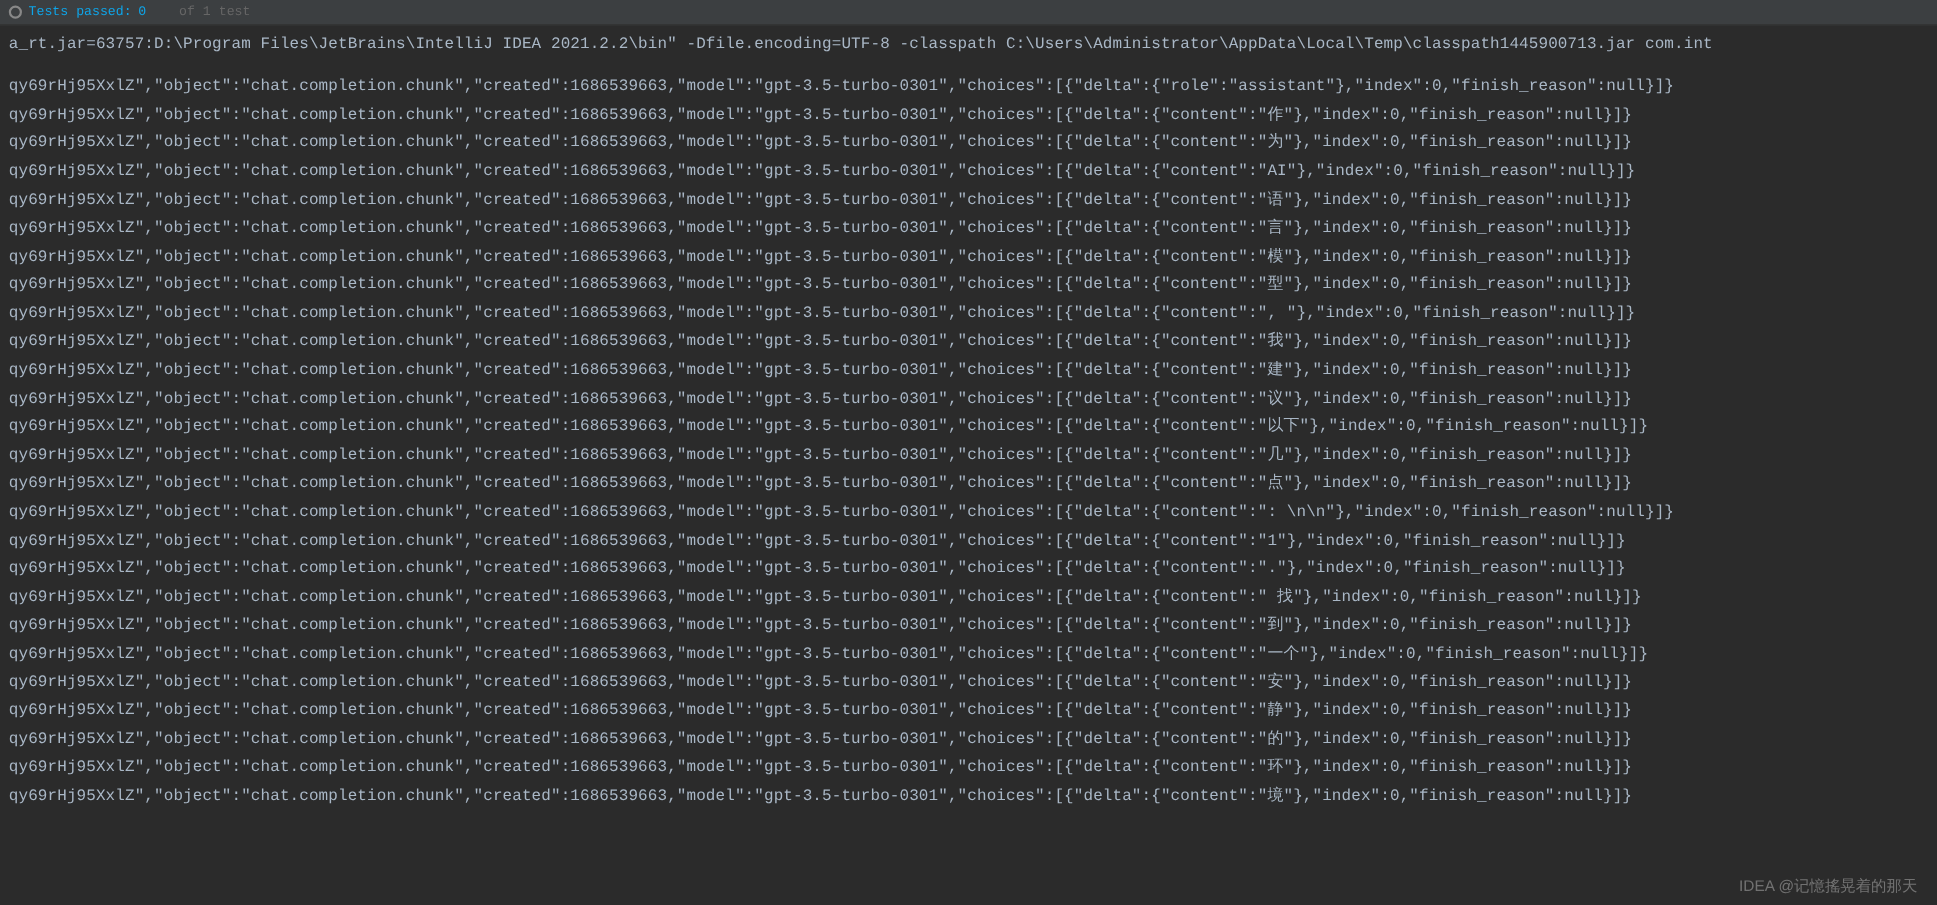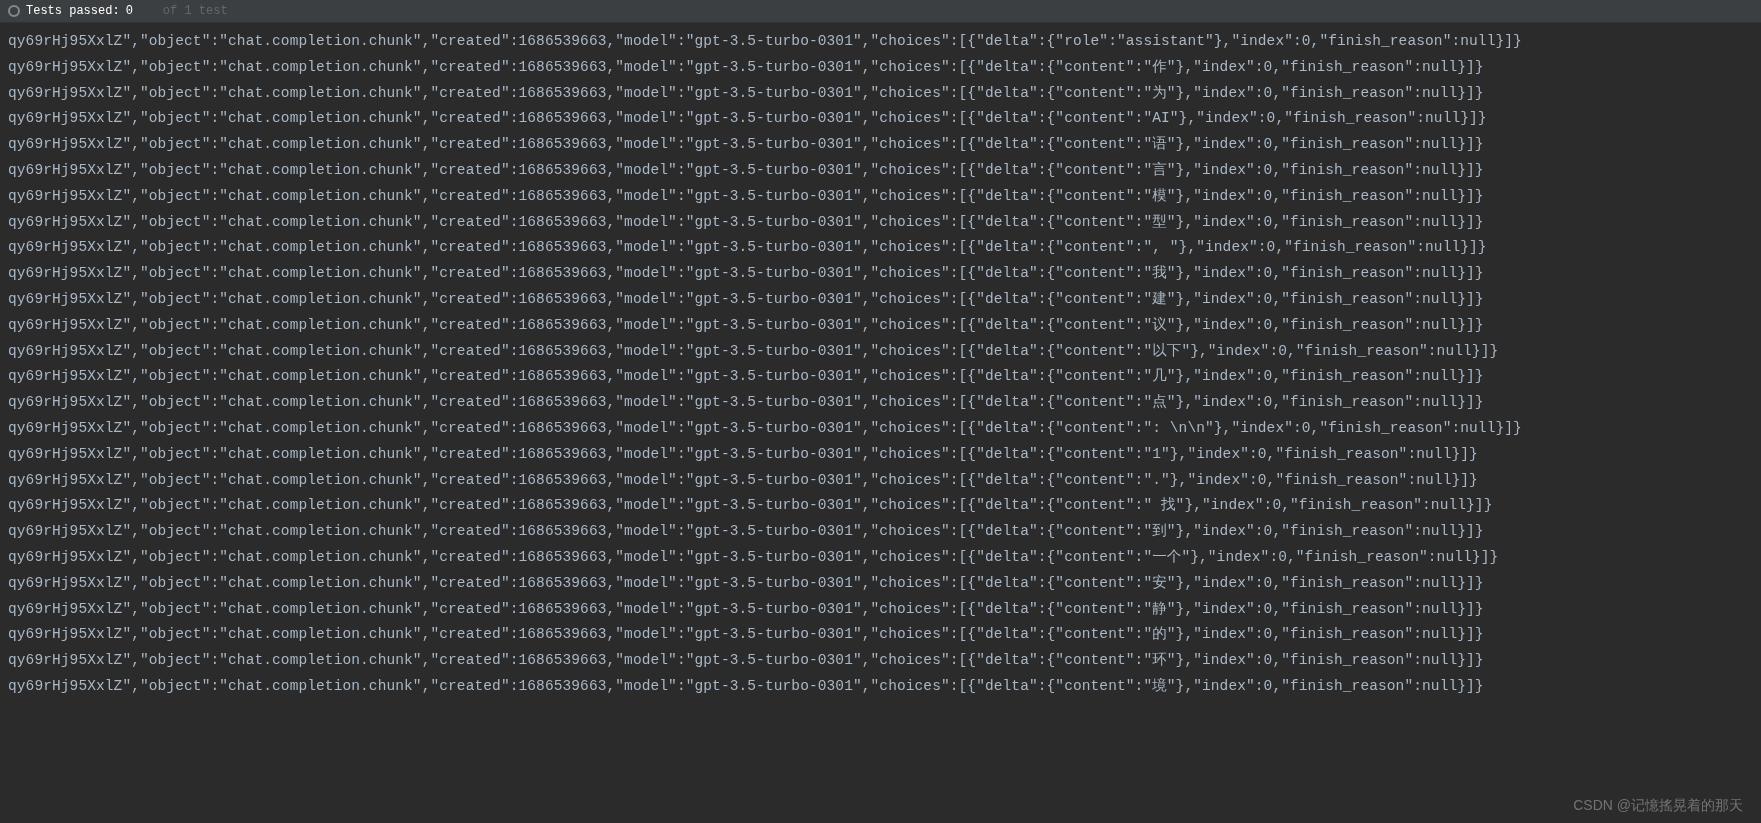--- a/index.html
+++ b/index.html
@@ -24,21 +24,21 @@
     border-bottom: 1px solid #323232;
   }
   .circle-icon {
     width: 12px;
     height: 12px;
     border-radius: 50%;
     border: 2px solid #888;
     display: inline-block;
     flex-shrink: 0;
   }
-  .tests-label { color: #ffffff; }
+  .tests-label { color: #0ea5e9; }
   .tests-count { color: #666; margin-left: 24px; }
   .console-output {
     padding: 6px 8px;
     line-height: 25.8px;
     white-space: nowrap;
     overflow: hidden;
     font-size: 14.5px;
     letter-spacing: 0.1px;
   }
   .cmd-line {
@@ -60,20 +60,21 @@
 <body>
 
 <div class="tests-bar">
   <span class="circle-icon"></span>
   <span class="tests-label">Tests passed:</span>
   <span class="tests-label">0</span>
   <span class="tests-count">of 1 test</span>
 </div>
 
 <div class="console-output">
+  <div class="cmd-line">a_rt.jar=63757:D:\Program Files\JetBrains\IntelliJ IDEA 2021.2.2\bin" -Dfile.encoding=UTF-8 -classpath C:\Users\Administrator\AppData\Local\Temp\classpath1445900713.jar com.int</div>
   <div class="log-lines" id="log-lines">
       <div class="log-line">qy69rHj95XxlZ","object":"chat.completion.chunk","created":1686539663,"model":"gpt-3.5-turbo-0301","choices":[{"delta":{"role":"assistant"},"index":0,"finish_reason":null}]}</div>
       <div class="log-line">qy69rHj95XxlZ","object":"chat.completion.chunk","created":1686539663,"model":"gpt-3.5-turbo-0301","choices":[{"delta":{"content":"作"},"index":0,"finish_reason":null}]}</div>
       <div class="log-line">qy69rHj95XxlZ","object":"chat.completion.chunk","created":1686539663,"model":"gpt-3.5-turbo-0301","choices":[{"delta":{"content":"为"},"index":0,"finish_reason":null}]}</div>
       <div class="log-line">qy69rHj95XxlZ","object":"chat.completion.chunk","created":1686539663,"model":"gpt-3.5-turbo-0301","choices":[{"delta":{"content":"AI"},"index":0,"finish_reason":null}]}</div>
       <div class="log-line">qy69rHj95XxlZ","object":"chat.completion.chunk","created":1686539663,"model":"gpt-3.5-turbo-0301","choices":[{"delta":{"content":"语"},"index":0,"finish_reason":null}]}</div>
       <div class="log-line">qy69rHj95XxlZ","object":"chat.completion.chunk","created":1686539663,"model":"gpt-3.5-turbo-0301","choices":[{"delta":{"content":"言"},"index":0,"finish_reason":null}]}</div>
       <div class="log-line">qy69rHj95XxlZ","object":"chat.completion.chunk","created":1686539663,"model":"gpt-3.5-turbo-0301","choices":[{"delta":{"content":"模"},"index":0,"finish_reason":null}]}</div>
       <div class="log-line">qy69rHj95XxlZ","object":"chat.completion.chunk","created":1686539663,"model":"gpt-3.5-turbo-0301","choices":[{"delta":{"content":"型"},"index":0,"finish_reason":null}]}</div>
       <div class="log-line">qy69rHj95XxlZ","object":"chat.completion.chunk","created":1686539663,"model":"gpt-3.5-turbo-0301","choices":[{"delta":{"content":", "},"index":0,"finish_reason":null}]}</div>
@@ -90,13 +91,13 @@
       <div class="log-line">qy69rHj95XxlZ","object":"chat.completion.chunk","created":1686539663,"model":"gpt-3.5-turbo-0301","choices":[{"delta":{"content":"到"},"index":0,"finish_reason":null}]}</div>
       <div class="log-line">qy69rHj95XxlZ","object":"chat.completion.chunk","created":1686539663,"model":"gpt-3.5-turbo-0301","choices":[{"delta":{"content":"一个"},"index":0,"finish_reason":null}]}</div>
       <div class="log-line">qy69rHj95XxlZ","object":"chat.completion.chunk","created":1686539663,"model":"gpt-3.5-turbo-0301","choices":[{"delta":{"content":"安"},"index":0,"finish_reason":null}]}</div>
       <div class="log-line">qy69rHj95XxlZ","object":"chat.completion.chunk","created":1686539663,"model":"gpt-3.5-turbo-0301","choices":[{"delta":{"content":"静"},"index":0,"finish_reason":null}]}</div>
       <div class="log-line">qy69rHj95XxlZ","object":"chat.completion.chunk","created":1686539663,"model":"gpt-3.5-turbo-0301","choices":[{"delta":{"content":"的"},"index":0,"finish_reason":null}]}</div>
       <div class="log-line">qy69rHj95XxlZ","object":"chat.completion.chunk","created":1686539663,"model":"gpt-3.5-turbo-0301","choices":[{"delta":{"content":"环"},"index":0,"finish_reason":null}]}</div>
       <div class="log-line">qy69rHj95XxlZ","object":"chat.completion.chunk","created":1686539663,"model":"gpt-3.5-turbo-0301","choices":[{"delta":{"content":"境"},"index":0,"finish_reason":null}]}</div>
     </div>
 </div>
 
-<div class="watermark">CSDN @记憶搖晃着的那天</div>
+<div class="watermark">IDEA @记憶搖晃着的那天</div>
 
 </body></html>

